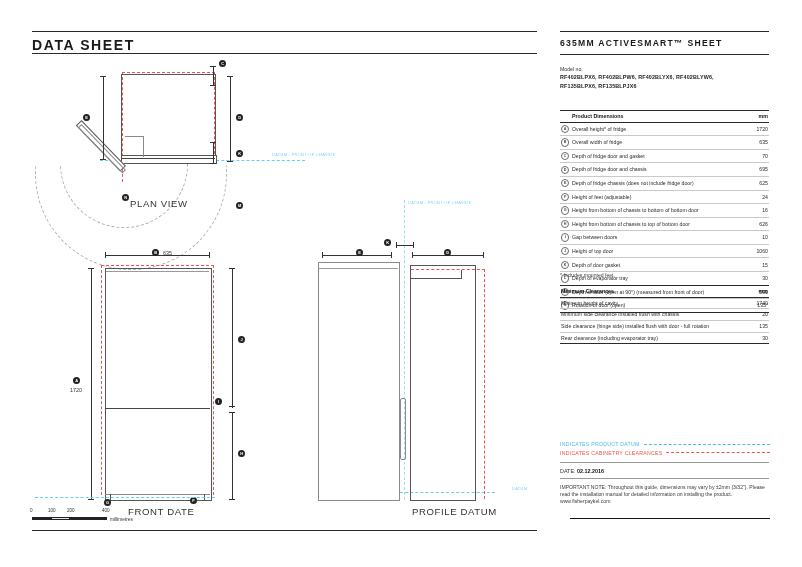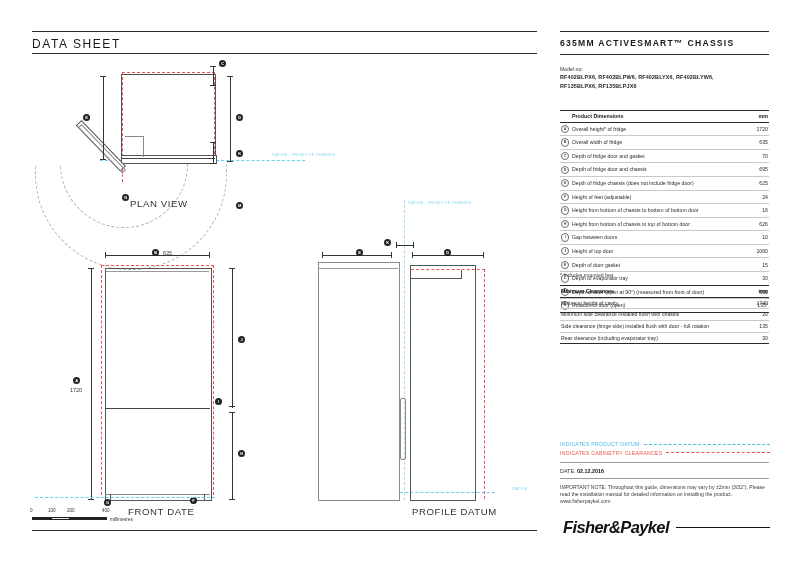--- a/index.html
+++ b/index.html
@@ -2,22 +2,22 @@
 <html><head>
 <meta charset="utf-8">
 <style>
   html,body{margin:0;padding:0;background:#fff;}
   body{width:802px;height:567px;overflow:hidden;
        font-family:"Liberation Sans",sans-serif;color:#1a1a1a;}
   .page{position:relative;width:802px;height:567px;}
 
   
   #left-panel{position:absolute;left:0;top:0;width:552px;height:567px;}
-  #datasheet-title{position:absolute;left:32px;top:37px;font-size:12px;
-      font-weight:normal;letter-spacing:1.6px;}
+  #datasheet-title{position:absolute;left:32px;top:37px;font-size:14px;
+      font-weight:bold;letter-spacing:1.6px;}
   #title-rule-top{left:32px;top:31px;width:505px;height:1.4px;background:#2b2b2b;position:absolute;}
   #title-rule-bot{left:32px;top:53px;width:505px;height:1px;background:#2b2b2b;position:absolute;}
 
   
   #right-panel{position:absolute;left:560px;top:0;width:242px;height:567px;}
   #spec-title{position:absolute;left:0;top:38px;font-size:8.6px;font-weight:bold;
       letter-spacing:1.25px;white-space:nowrap;}
   #spec-rule-top{position:absolute;left:0;top:31px;width:209px;height:1.4px;background:#2b2b2b;}
   #spec-rule-bot{position:absolute;left:0;top:54px;width:209px;height:1px;background:#2b2b2b;}
 
@@ -249,21 +249,21 @@
       <div class="sc-seg sc-dark" style="left:0px;top:9px;width:19px;"></div>
       <div class="sc-seg sc-light" style="left:19px;top:9px;width:19px;"></div>
       <div class="sc-seg sc-dark" style="left:38px;top:9px;width:37px;"></div>
       <div id="scale-unit" style="left:78px;top:9px;">millimetres</div>
     </div>
     <div id="bottom-rule"></div>
   </div>
 
   <div id="right-panel">
     <div id="spec-rule-top"></div>
-    <div id="spec-title">635MM ACTIVESMART™ CHASSIS</div>
+    <div id="spec-title">635MM ACTIVESMART™ SHEET</div>
     <div id="spec-rule-bot"></div>
 
     <div id="model-block">
       <div class="model-label">Model no:</div>
       <div class="model-line">RF402BLPX6, RF402BLPW6, RF402BLYX6, RF402BLYW6,</div>
       <div class="model-line">RF135BLPX6,  RF135BLPJX6</div>
     </div>
 
     <table class="tbl" style="top:110px;">
       <tbody>
@@ -386,18 +386,17 @@
     <div id="date-rule-a"></div>
     <div id="date-line">
       <span>DATE:</span>
       <b>02.12.2016</b>
     </div>
     <div id="date-rule-b"></div>
 
     <div id="important-note">IMPORTANT NOTE: Throughout this guide, dimensions may vary by ±2mm (3/32"). Please read the installation manual for detailed information on installing the product. www.fisherpaykel.com</div>
 
     <div id="logo-wrap">
-      <span id="logo-text">Fisher&amp;Paykel</span>
       <span id="logo-rule"></span>
     </div>
   </div>
 
 </div>
 
 </body></html>

